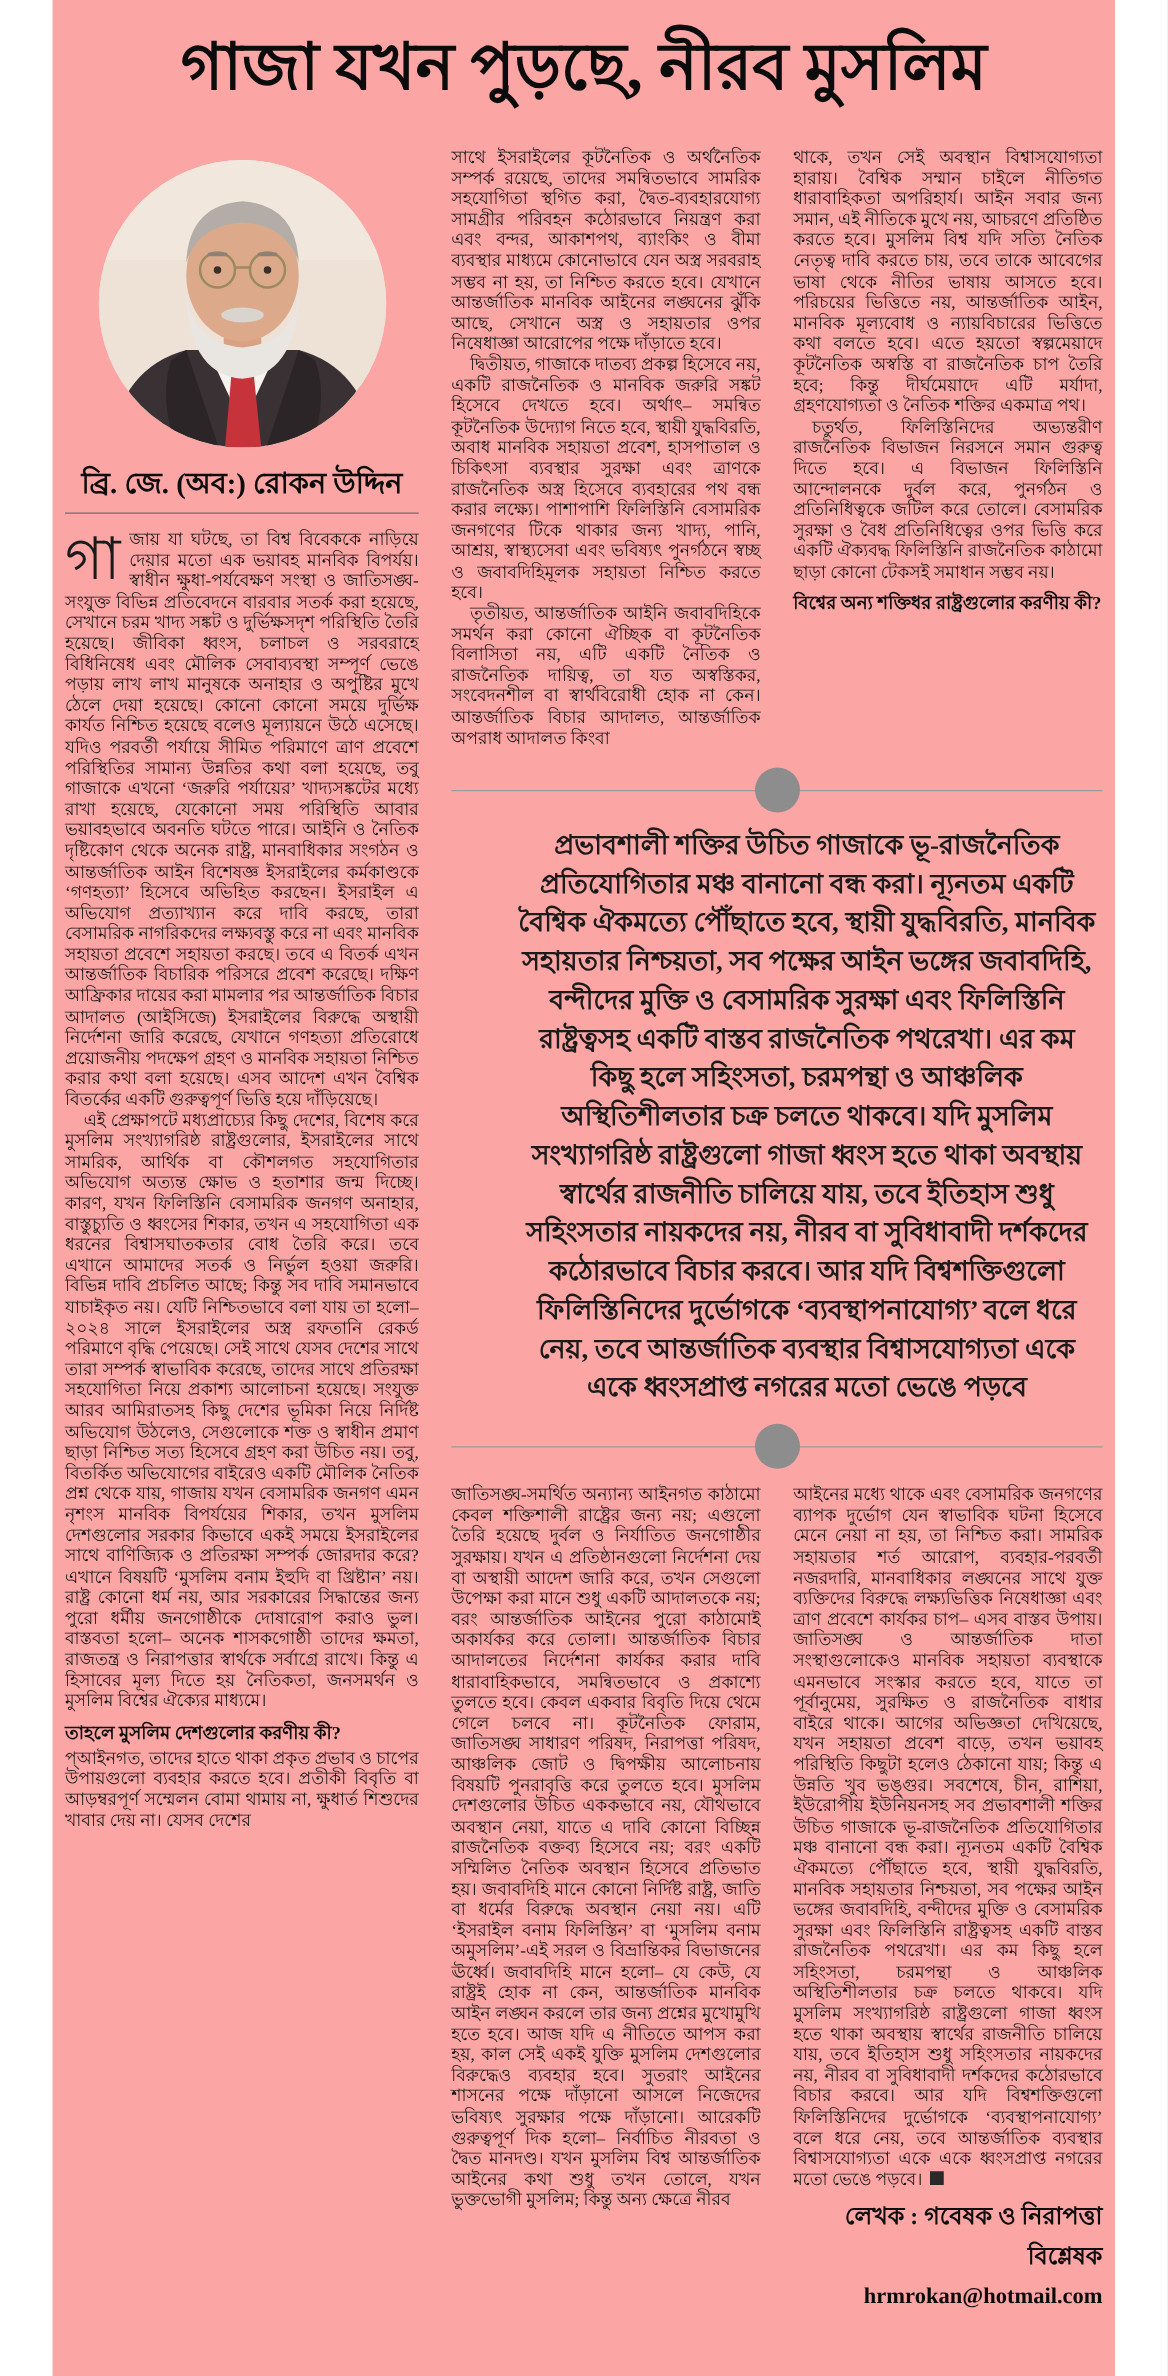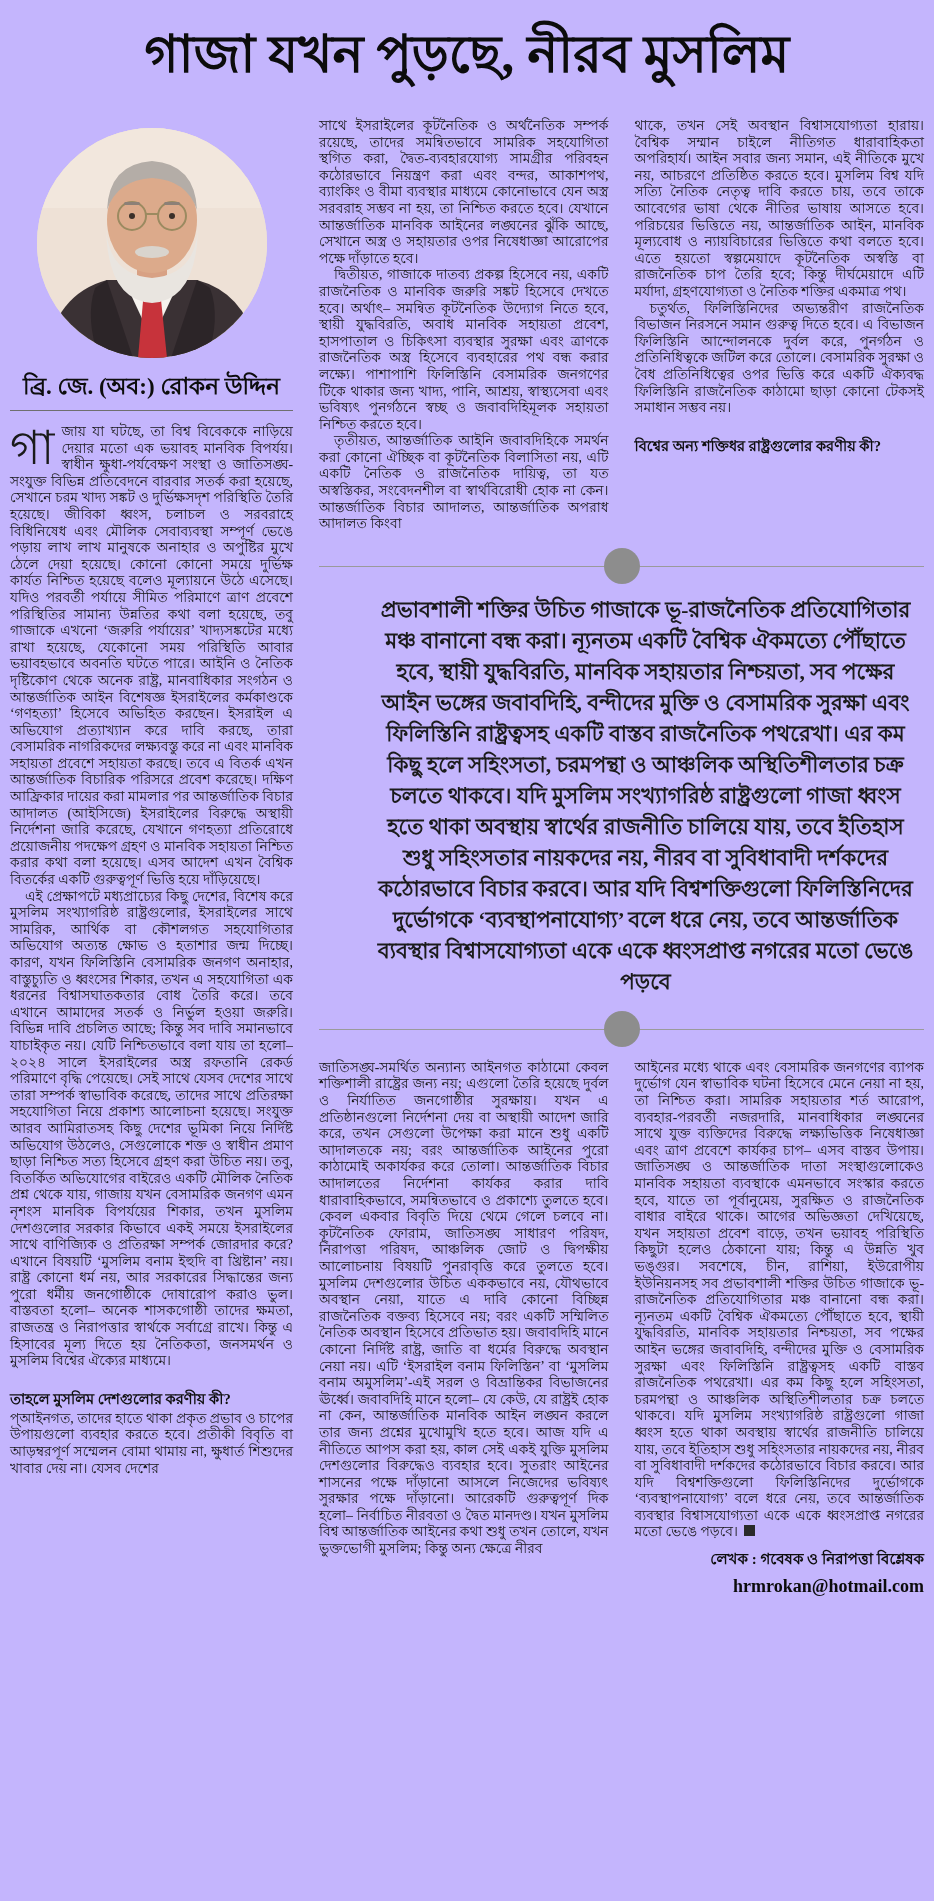--- a/index.html
+++ b/index.html
@@ -1,47 +1,47 @@
 <!DOCTYPE html>
 <html lang="bn"><head>
 <meta charset="utf-8">
 <style>
   html,body{margin:0;padding:0;background:#ffffff;}
   .page{
-    width:934px;min-height:1901px;box-sizing:border-box;
+    width:850px;min-height:1901px;box-sizing:border-box;
     margin:0 auto;padding:12px 10px 20px 10px;
-    background:#c4b5fd;color:#151515;
+    background:#fca5a5;color:#151515;
     font-family:"Liberation Serif","DejaVu Serif",serif;
   }
   .headline{
     text-align:center;font-weight:700;color:#0c0c0c;
     font-size:52px;line-height:1.5;margin:4px 0 24px 0;
   }
   .main{display:flex;gap:26px;align-items:flex-start;}
   .col1{flex:0 0 283px;width:283px;}
   .right-area{flex:1 1 auto;display:flex;flex-direction:column;min-width:0;align-items:flex-end;}
   .colrow{display:flex;gap:26px;}
   .tcol{flex:1 1 0;min-width:0;}
   p.body-p{margin:0;text-align:justify;font-size:13.8px;line-height:16.6px;color:#161616;}
   p.body-p + p.body-p{text-indent:15px;}
-  .subhead{font-weight:700;font-size:14.6px;line-height:18px;margin:20px 0 3px 0;color:#0e0e0e;}
+  .subhead{font-weight:700;font-size:14.6px;line-height:18px;margin:8px 0 3px 0;color:#0e0e0e;}
   .dropcap{float:left;font-size:47px;line-height:42px;padding:3px 7px 0 0;color:#1a1a1a;}
   .photo-wrap{width:230px;height:230px;border-radius:50%;overflow:hidden;margin:10px auto 16px auto;background:#eee1d6;}
   .author-name{font-weight:700;font-size:23px;line-height:26px;text-align:center;margin:2px 0 10px 0;color:#0d0d0d;}
   .author-rule{border:0;border-top:1.6px solid #6f6f6f;margin:0 0 13px 0;}
   .quote-block{margin:16px 0 14px 0;}
   .qdivider{position:relative;height:34px;}
   .qdivider .qline{position:absolute;left:0;right:0;top:50%;border-top:1.5px solid #9a9a9a;}
   .qdivider .qdot{position:absolute;left:50%;top:50%;transform:translate(-50%,-50%);
     width:36px;height:36px;border-radius:50%;background:#8d8d8d;}
   .quote-text{
     text-align:center;font-weight:700;color:#1b1b1b;
     font-size:21.5px;line-height:31px;padding:12px 4px 14px 4px;margin-left:48px;
   }
-  .credit-line{font-weight:700;font-size:15px;text-align:right;margin-top:6px;color:#0e0e0e;}
+  .credit-line{font-weight:700;font-size:19px;text-align:right;margin-top:6px;color:#0e0e0e;}
   .email-line{font-weight:700;font-size:18px;text-align:right;margin-top:4px;
     font-family:Liberation Serif, serif;color:#0c0c0c;}
   .end-square{display:inline-block;width:11px;height:11px;background:#2a2a2a;margin-left:6px;vertical-align:baseline;}
 </style>
 </head>
 <body>
 
 <div class="page">
 
   <div class="headline">

